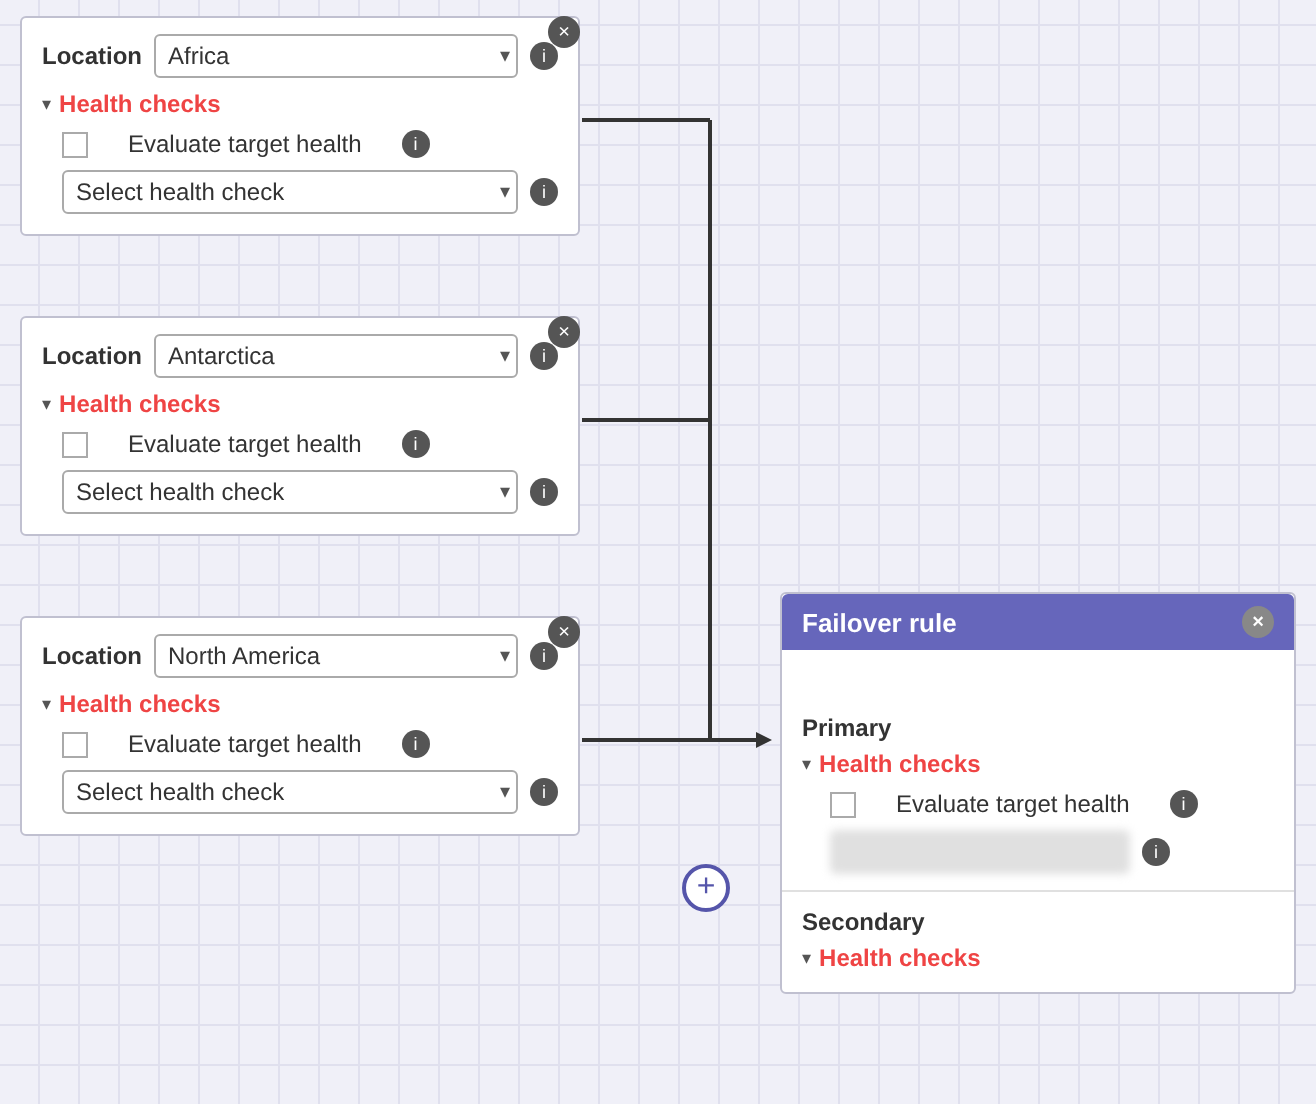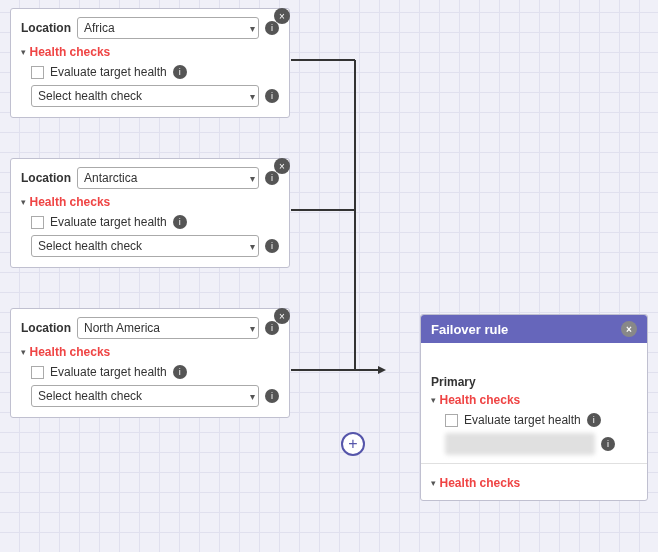--- a/index.html
+++ b/index.html
@@ -138,21 +138,21 @@
 
     .health-checks-label {
       color: #ef4444;
       font-size: 12px;
       font-weight: bold;
     }
 
     .evaluate-row {
       display: flex;
       align-items: center;
-      gap: 6px;
+      gap: 20px;
       margin-bottom: 6px;
       padding-left: 10px;
     }
 
     .checkbox {
       width: 13px;
       height: 13px;
       border: 1px solid #aaa;
       background: white;
       flex-shrink: 0;
@@ -185,22 +185,22 @@
       justify-content: center;
       cursor: pointer;
       left: 341px;
       top: 432px;
     }
 
     
     .failover-panel {
       position: absolute;
       right: 10px;
-      top: 314px;
-      width: 228px;
+      top: 296px;
+      width: 258px;
       background: white;
       border: 1px solid #c0c0d0;
       border-radius: 3px;
     }
 
     .failover-header {
       background: #6666bb;
       color: white;
       font-size: 13px;
       font-weight: bold;
@@ -426,20 +426,21 @@
         </div>
         <div class="failover-select-row" style="padding-left:14px;">
           <div class="blurred-select"></div>
           <div class="info-icon">
             <span>i</span>
           </div>
         </div>
       </div>
     </div>
     <div class="secondary-section">
+      <div class="section-title">Secondary</div>
       <div class="health-checks-section">
         <div class="health-checks-header">
           <span class="arrow-icon">▾</span>
           <span class="health-checks-label">Health checks</span>
         </div>
       </div>
     </div>
   </div>
 </div>
 

